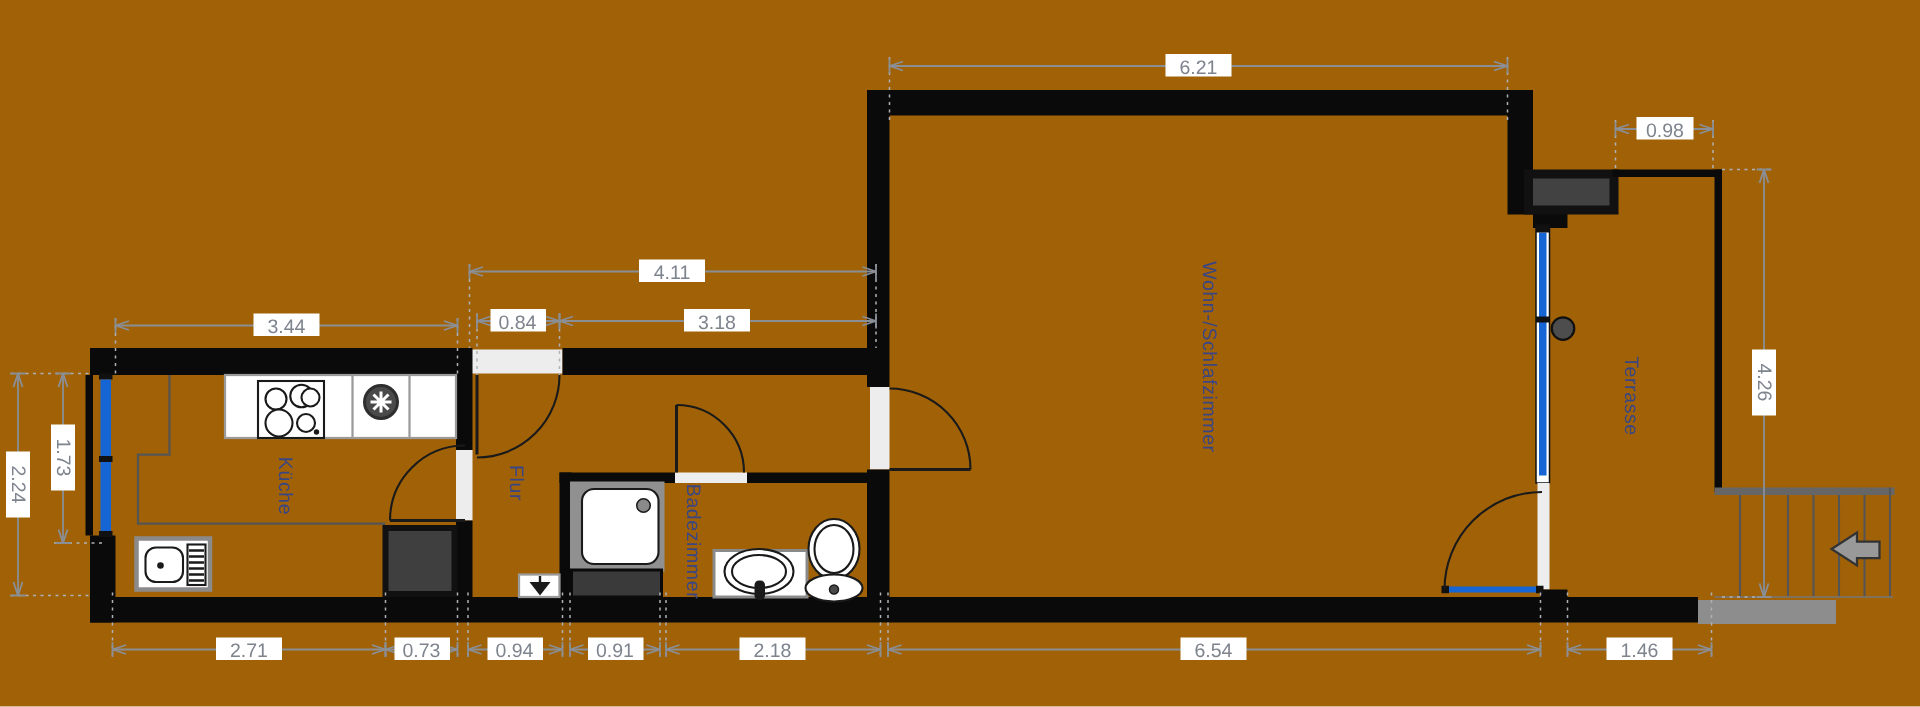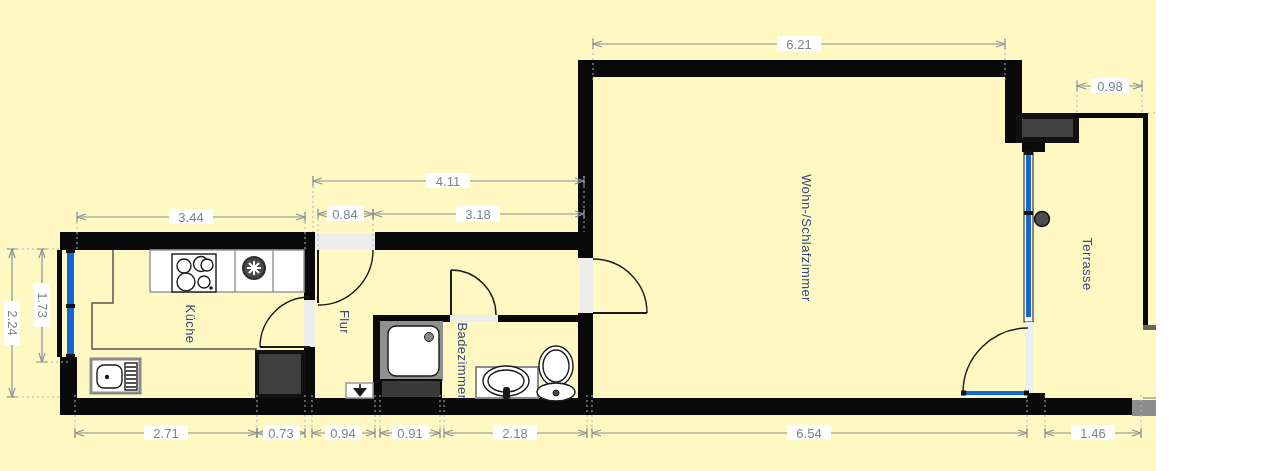--- a/index.html
+++ b/index.html
@@ -1,16 +1,16 @@
 <!DOCTYPE html>
 <html><head>
 <meta charset="utf-8">
 <style>
   html,body{margin:0;padding:0;background:#ffffff;}
-  .plan-wrap{width:1156px;height:471px;position:relative;background:#fef9c3;overflow:hidden;text-decoration:underline;}
+  .plan-wrap{width:1280px;height:471px;position:relative;background:#a16207;overflow:hidden;text-decoration:underline;}
   svg text{font-family:"Liberation Sans","DejaVu Sans",sans-serif;}
   .dim-text{font-size:13px;fill:#7e848e;}
   .room-label{font-size:13px;fill:#3a4684;letter-spacing:.4px;}
   .wall{fill:#0a0a0a;}
   .opening{fill:#ededed;}
   .dimline{stroke:#8a8f96;stroke-width:1.2;fill:none;}
   .extline{stroke:#aeb2b8;stroke-width:1;stroke-dasharray:2 3;fill:none;}
   .doorarc{stroke:#1a1a1a;stroke-width:1.4;fill:none;}
   .fixture{stroke:#1a1a1a;stroke-width:1.4;fill:#ffffff;}
   .counter{stroke:#9a9a9a;stroke-width:1.5;fill:#ffffff;}

